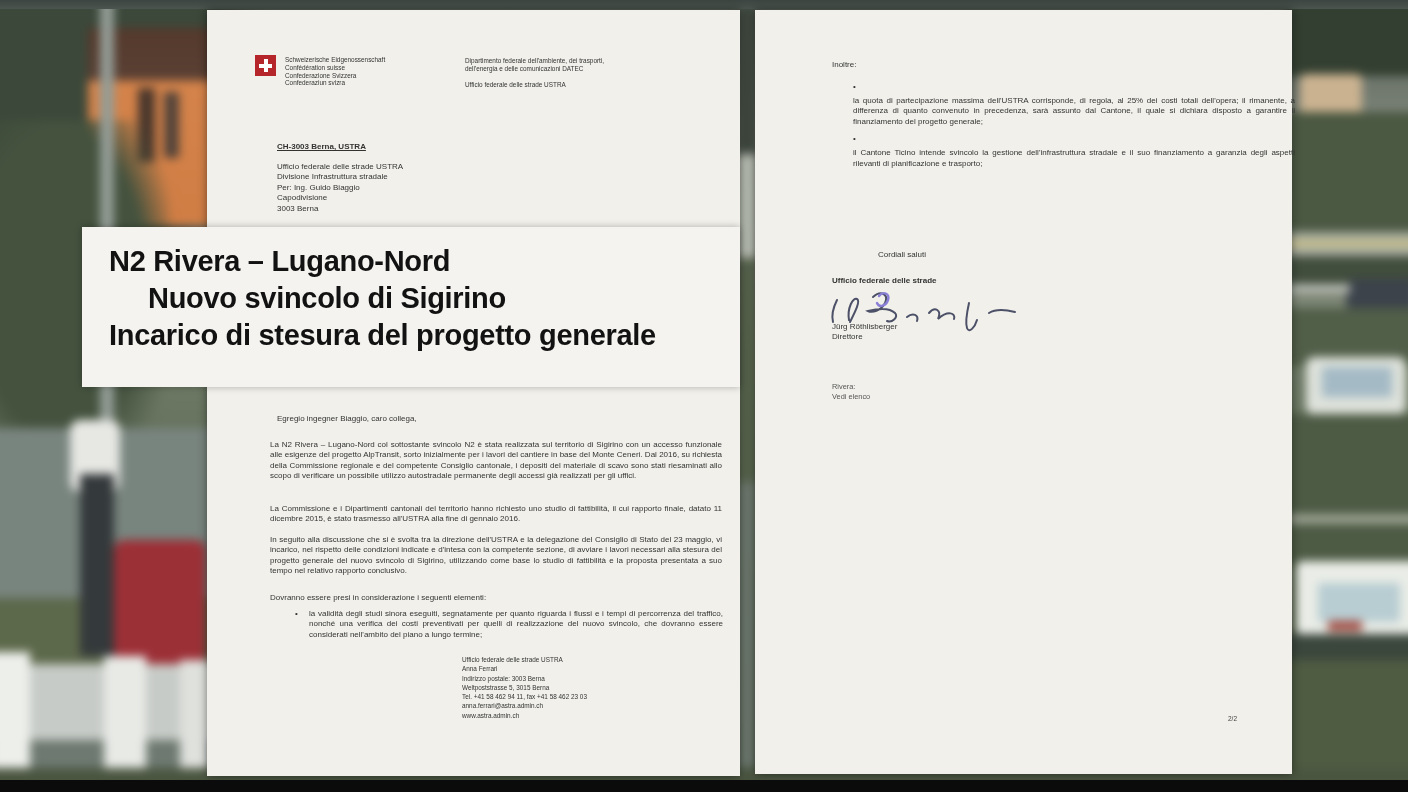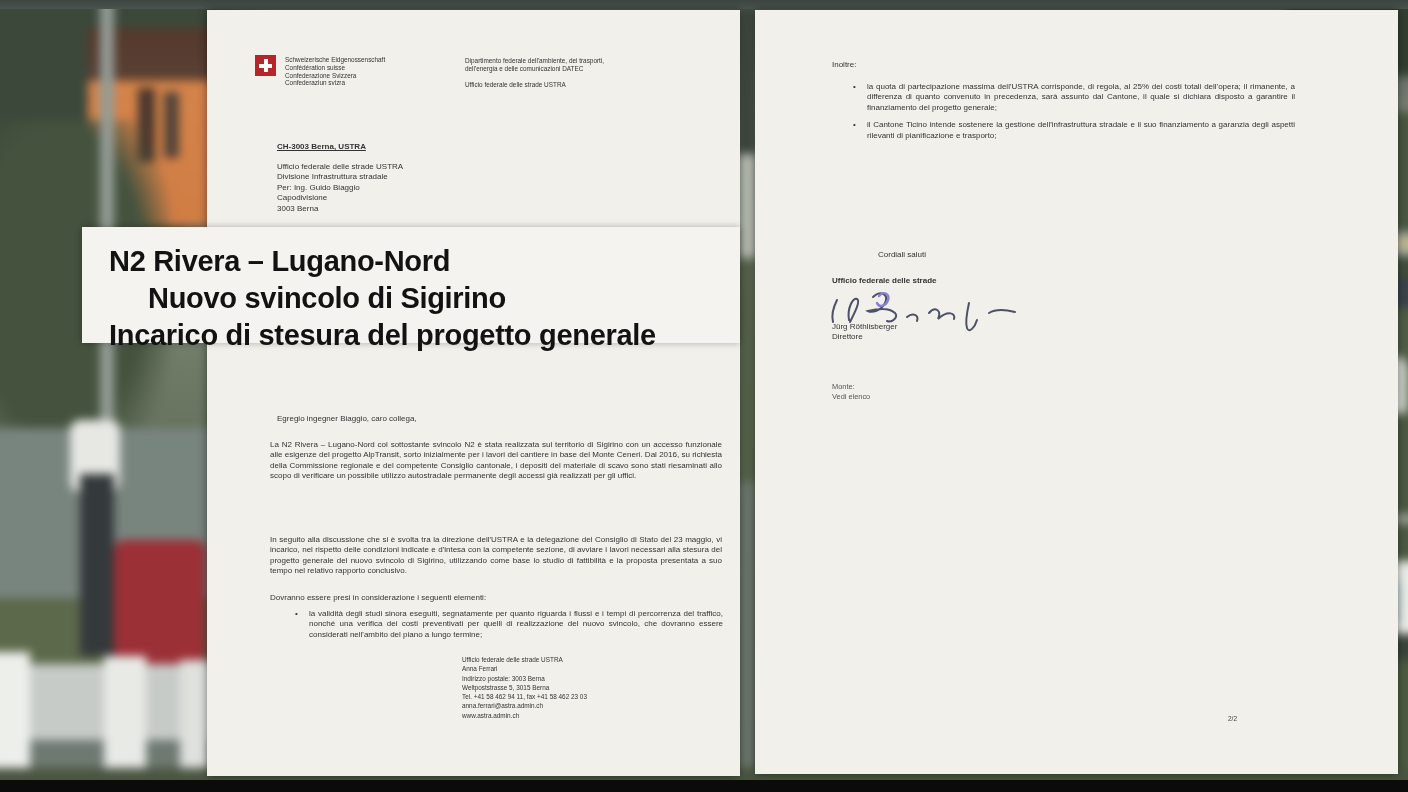--- a/index.html
+++ b/index.html
@@ -52,21 +52,21 @@
   .camper-red{left:1328px;top:621px;width:34px;height:10px;background:#a44b41;}
   .darkband-r2{left:1286px;top:634px;width:150px;height:28px;background:#3b463c;}
   .grass-r{left:1286px;top:660px;width:150px;height:126px;background:#4f5c42;}
   .bottom-strip{left:-24px;top:768px;width:1456px;height:20px;background:#4a5540;}
   
   #top-bar{left:0;top:0;width:1408px;height:9px;background:linear-gradient(180deg,#3c4541,#4b544e);}
   #bottom-bar{left:0;top:780px;width:1408px;height:12px;background:#0b0b0b;}
   
   .page{background:#f1f0eb;box-shadow:0 0 9px rgba(0,0,0,.45);}
   #page-left{left:207px;top:10px;width:533px;height:766px;}
-  #page-right{left:755px;top:10px;width:643px;height:764px;}
+  #page-right{left:755px;top:10px;width:537px;height:764px;}
   .doc-text{color:#333;filter:blur(.35px);}
   .t8{font-size:8px;line-height:10.4px;}
   .t65{font-size:6.4px;line-height:7.8px;}
   .just{text-align:justify;}
   
   .crest-box{left:48px;top:45px;display:flex;}
   .swiss-cross{width:21px;height:21px;background:#b5262a;position:relative;flex:0 0 auto;}
   .swiss-cross::before{content:"";position:absolute;left:8.5px;top:4px;width:4px;height:13px;background:#fff;}
   .swiss-cross::after{content:"";position:absolute;left:4px;top:8.5px;width:13px;height:4px;background:#fff;}
   .crest-lines{margin-left:9px;padding-top:1px;}
@@ -78,31 +78,31 @@
   .para{left:63px;width:452px;}
   #p1{top:430px;} #p2{top:494px;} #p3{top:525px;} #intro{top:583px;left:63px;}
   .bullet-row{display:flex;}
   .bullet-row .dot::before{content:"•";}
   .bullet-row .dot{flex:0 0 14px;}
   #lp-bullet{left:88px;top:599px;width:428px;}
   .footer{left:255px;top:645px;font-size:6.4px;line-height:9.3px;}
   
   .lead{left:77px;top:50px;}
   .rbullets{left:98px;top:72px;width:442px;}
-  .rbullets .bullet-row{margin-bottom:7px;}
+  .rbullets .bullet-row{margin-bottom:7px;flex-direction:column;}
   .closing{left:77px;top:206px;width:466px;}
   .signoff{left:77px;top:240px;margin-left:46px;}
   .sigorg{left:77px;top:266px;font-weight:bold;}
   .sig-svg{left:68px;top:272px;}
   .signer{left:77px;top:312px;}
   .role{left:77px;top:322px;}
   .copy{left:77px;top:372px;color:#555;font-size:7.4px;line-height:9.6px;}
   .pagenum{left:473px;top:705px;font-size:6.5px;color:#444;}
   
-  #headline{left:82px;top:227px;width:658px;height:116px;background:#f4f3ef;box-shadow:0 0 7px rgba(0,0,0,.28);}
+  #headline{left:82px;top:227px;width:658px;height:160px;background:#f4f3ef;box-shadow:0 0 7px rgba(0,0,0,.28);}
   #headline .hl{position:absolute;left:27px;width:620px;font-weight:bold;font-size:29px;line-height:36px;color:#121212;letter-spacing:-.3px;filter:blur(.3px);}
   #hl1{top:16px;} #hl2{top:53px;margin-left:39px;} #hl3{top:90px;}
 </style>
 </head>
 <body>
 
 <div id="backdrop">
   <div class="abs base"></div>
   <div class="abs trees-tl"></div>
   <div class="abs house"></div>
@@ -168,20 +168,21 @@
   <div class="abs recipient doc-text t8">
     <div>Ufficio federale delle strade USTRA</div>
     <div>Divisione Infrastruttura stradale</div>
     <div>Per: Ing. Guido Biaggio</div>
     <div>Capodivisione</div>
     <div>3003 Berna</div>
   </div>
 
   <div class="abs salutation doc-text t8">Egregio ingegner Biaggio, caro collega,</div>
   <div id="p1" class="abs para just doc-text t8">La N2 Rivera – Lugano-Nord col sottostante svincolo N2 è stata realizzata sul territorio di Sigirino con un accesso funzionale alle esigenze del progetto AlpTransit, sorto inizialmente per i lavori del cantiere in base del Monte Ceneri. Dal 2016, su richiesta della Commissione regionale e del competente Consiglio cantonale, i depositi del materiale di scavo sono stati riesaminati allo scopo di verificare un possibile utilizzo autostradale permanente degli accessi già realizzati per gli uffici.</div>
+  <div id="p2" class="abs para just doc-text t8">La Commissione e i Dipartimenti cantonali del territorio hanno richiesto uno studio di fattibilità, il cui rapporto finale, datato 11 dicembre 2015, è stato trasmesso all'USTRA alla fine di gennaio 2016.</div>
   <div id="p3" class="abs para just doc-text t8">In seguito alla discussione che si è svolta tra la direzione dell'USTRA e la delegazione del Consiglio di Stato del 23 maggio, vi incarico, nel rispetto delle condizioni indicate e d'intesa con la competente sezione, di avviare i lavori necessari alla stesura del progetto generale del nuovo svincolo di Sigirino, utilizzando come base lo studio di fattibilità e la proposta presentata a suo tempo nel relativo rapporto conclusivo.</div>
   <div id="intro" class="abs doc-text t8">Dovranno essere presi in considerazione i seguenti elementi:</div>
   <div id="lp-bullet" class="abs bullet-row doc-text t8">
     <span class="dot"></span>
     <span class="just">la validità degli studi sinora eseguiti, segnatamente per quanto riguarda i flussi e i tempi di percorrenza del traffico, nonché una verifica dei costi preventivati per quelli di realizzazione del nuovo svincolo, che dovranno essere considerati nell'ambito del piano a lungo termine;</span>
   </div>
 
   <div class="abs footer doc-text">
     <div>Ufficio federale delle strade USTRA</div>
     <div>Anna Ferrari</div>
@@ -196,37 +197,37 @@
 <div id="page-right" class="abs page">
   <div class="abs lead doc-text t8">Inoltre:</div>
 
   <div class="abs rbullets doc-text t8">
     <div class="bullet-row">
       <span class="dot"></span>
       <span class="just">la quota di partecipazione massima dell'USTRA corrisponde, di regola, al 25% dei costi totali dell'opera; il rimanente, a differenza di quanto convenuto in precedenza, sarà assunto dal Cantone, il quale si dichiara disposto a garantire il finanziamento del progetto generale;</span>
     </div>
     <div class="bullet-row">
       <span class="dot"></span>
-      <span class="just">il Cantone Ticino intende sostenere la gestione dell'infrastruttura stradale e il suo finanziamento a garanzia degli aspetti rilevanti di pianificazione e trasporto;</span>
+      <span class="just">il Cantone Ticino intende svincolo la gestione dell'infrastruttura stradale e il suo finanziamento a garanzia degli aspetti rilevanti di pianificazione e trasporto;</span>
     </div>
   </div>
 
   <div class="abs signoff doc-text t8">Cordiali saluti</div>
   <div class="abs sigorg doc-text t8">Ufficio federale delle strade</div>
 
   <svg class="abs sig-svg" width="250" height="52" viewBox="0 0 250 52">
     <path d="M10 40 C8 32 12 22 14 18 M26 38 C24 26 30 15 34 17 C38 19 31 32 27 40 M50 15 C58 8 66 12 62 21 C58 29 49 31 45 29 C53 27 66 25 72 31 C76 35 69 41 64 39 M84 35 C90 30 96 33 94 39 M106 31 C112 24 119 28 115 37 C125 28 133 31 131 37 M146 21 C144 30 142 40 144 46 C146 52 152 45 154 38 M166 31 C174 26 184 28 192 30" stroke="#4c5168" stroke-width="2" fill="none" stroke-linecap="round"></path>
     <path d="M56 14 C60 9 67 11 65 18 C63 24 56 26 54 21" stroke="#8a7fd6" stroke-width="2.4" fill="none" stroke-linecap="round"></path>
   </svg>
 
   <div class="abs signer doc-text t8">Jürg Röthlisberger</div>
   <div class="abs role doc-text t8">Direttore</div>
 
   <div class="abs copy doc-text">
-    <div>Monte:</div>
+    <div>Rivera:</div>
     <div>Vedi elenco</div>
   </div>
 
   <div class="abs pagenum doc-text">2/2</div>
 </div>
 
 <div id="headline" class="abs">
   <div id="hl1" class="hl">N2 Rivera – Lugano-Nord</div>
   <div id="hl2" class="hl">Nuovo svincolo di Sigirino</div>
   <div id="hl3" class="hl">Incarico di stesura del progetto generale</div>

